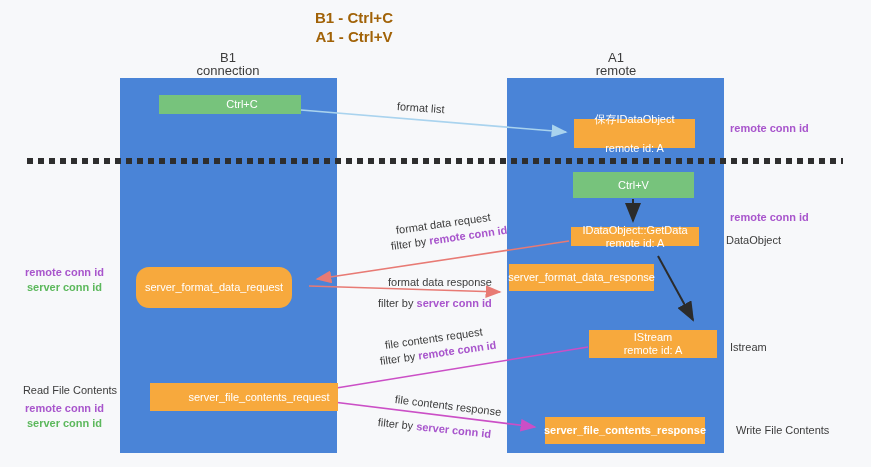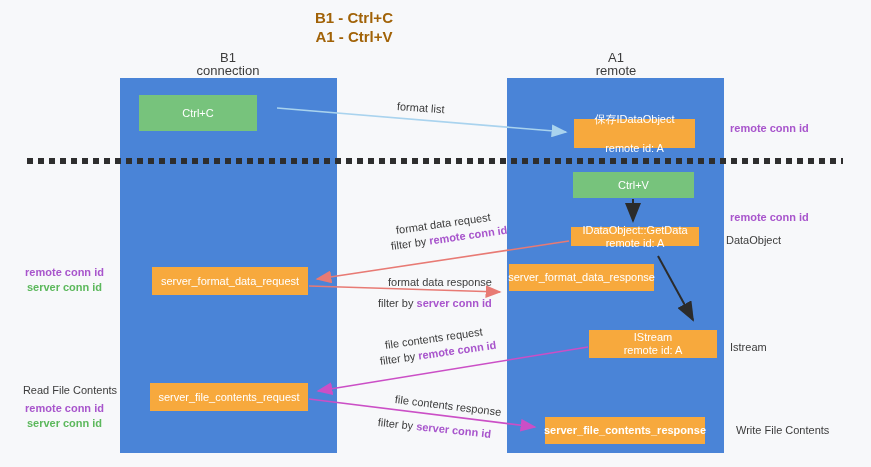--- a/index.html
+++ b/index.html
@@ -71,52 +71,52 @@
     </defs>
     <line x1="277" y1="108" x2="566" y2="132" stroke="#a9d3ee" stroke-width="1.6" marker-end="url(#ah-blue)"></line>
     <line x1="633" y1="199" x2="633" y2="221" stroke="#2b2b2b" stroke-width="2" marker-end="url(#ah-black)"></line>
     <line x1="569" y1="241" x2="317" y2="279" stroke="#e87a74" stroke-width="1.6" marker-end="url(#ah-salmon)"></line>
     <line x1="309" y1="286" x2="500" y2="292" stroke="#e87a74" stroke-width="1.6" marker-end="url(#ah-salmon)"></line>
     <line x1="658" y1="256" x2="693" y2="320" stroke="#2b2b2b" stroke-width="2" marker-end="url(#ah-black)"></line>
     <line x1="588" y1="347" x2="318" y2="391" stroke="#cb4fc6" stroke-width="1.6" marker-end="url(#ah-magenta)"></line>
     <line x1="309" y1="399" x2="535" y2="427" stroke="#cb4fc6" stroke-width="1.6" marker-end="url(#ah-magenta)"></line>
   </svg>
 
-  <div class="box green" style="left:139px; top:95px; width:118px; height:36px;">
+  <div class="box green" style="left:159px; top:95px; width:118px; height:19px;padding-left:24px;">
     <div>Ctrl+C</div>
   </div>
 
   <div class="box orange" style="left:574px; top:119px; width:121px; height:29px;gap:16px;">
     <div>保存IDataObject</div>
     <div>remote id: A</div>
   </div>
 
   <div class="box green" style="left:573px; top:172px; width:121px; height:26px;">
     <div>Ctrl+V</div>
   </div>
 
   <div class="box orange" style="left:571px; top:227px; width:128px; height:19px;">
     <div>IDataObject::GetData</div>
     <div>remote id: A</div>
   </div>
 
-  <div class="box orange" style="left:152px; top:267px; width:156px; height:28px;">
+  <div class="box orange" style="left:136px; top:267px; width:156px; height:41px;border-radius:13px;">
     <div>server_format_data_request</div>
   </div>
 
   <div class="box orange" style="left:509px; top:264px; width:145px; height:27px;">
     <div>server_format_data_response</div>
   </div>
 
   <div class="box orange" style="left:589px; top:330px; width:128px; height:28px;">
     <div>IStream</div>
     <div>remote id: A</div>
   </div>
 
-  <div class="box orange" style="left:150px; top:383px; width:158px; height:28px;">
+  <div class="box orange" style="left:150px; top:383px; width:158px; height:28px;padding-left:30px;">
     <div>server_file_contents_request</div>
   </div>
 
   <div class="box orange" style="left:545px; top:417px; width:160px; height:27px;font-weight:bold;">
     <div>server_file_contents_response</div>
   </div>
 
   <div class="alabel" style="left:397px; top:100px; transform:rotate(4deg);">format list</div>
 
   <div class="alabel" style="left:396px; top:224px; transform:rotate(-8deg);">format data request</div>

